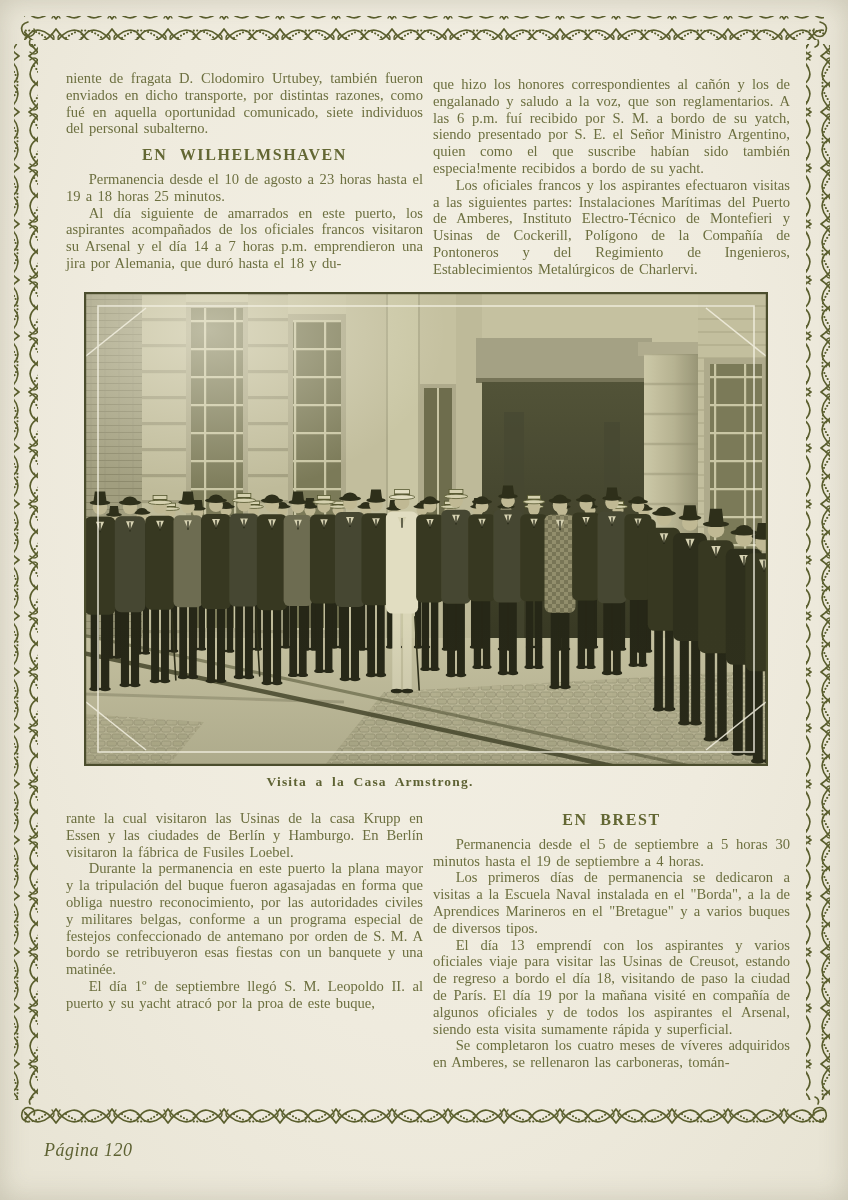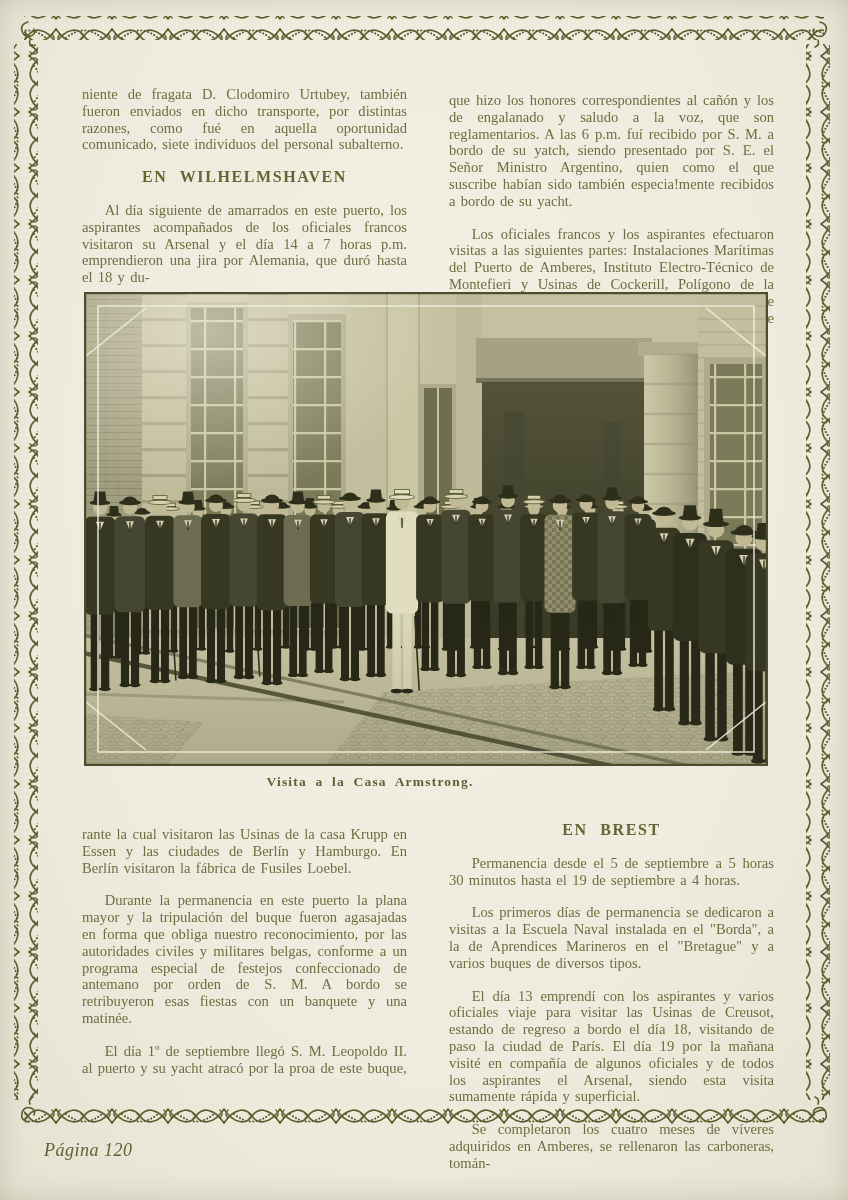--- a/index.html
+++ b/index.html
@@ -7,21 +7,21 @@
     width:848px;height:1200px;position:relative;overflow:hidden;
     background:radial-gradient(ellipse at 50% 38%, #f3f0e4 0%, #efebde 55%, #e7e3d3 100%);
     font-family:"Liberation Serif","DejaVu Serif",serif;
     color:#6c6f3f;
   }
   .edge-shade{position:absolute;inset:0;pointer-events:none;
     box-shadow:inset 0 0 28px rgba(120,115,88,.28);}
   .border-svg{position:absolute;left:0;top:0;}
   .col{position:absolute;width:357px;text-align:justify;
        font-size:14.6px;line-height:16.8px;word-spacing:1.6px;}
-  .col p{margin:16px;text-indent:1.55em;}
+  .col p{margin:0;text-indent:1.55em;}
   .col p.lead{text-indent:0;}
   .sec-head{font-weight:bold;text-align:center;font-size:16px;
     letter-spacing:1.6px;word-spacing:7px;margin:10px 0 7px;text-indent:0;
     color:#636733;}
   #col-tl{left:66px;top:70px;}
   #col-tr{left:433px;top:76px;}
   #col-bl{left:66px;top:810px;}
   #col-br{left:433px;top:810px;}
   .photo-wrap{position:absolute;left:84px;top:292px;width:684px;height:474px;}
   .caption{position:absolute;left:0;top:774px;width:740px;text-align:center;
@@ -67,20 +67,21 @@
   <rect x="806" y="44" width="24" height="1056" fill="url(#vbF)"></rect>
   <use href="#curl" transform="translate(28,32)"></use>
   <use href="#curl" transform="translate(820,32) scale(-1,1)"></use>
   <use href="#curl" transform="translate(28,1112) scale(1,-1)"></use>
   <use href="#curl" transform="translate(820,1112) scale(-1,-1)"></use>
 </svg>
 
 <div class="col" id="col-tl">
   <p class="lead">niente de fragata D. Clodomiro Urtubey, también fueron enviados en dicho transporte, por distintas razones, como fué en aquella oportunidad comunicado, siete individuos del personal subalterno.</p>
   <div class="sec-head">EN WILHELMSHAVEN</div>
+  <p>Permanencia desde el 10 de agosto a 23 horas hasta el 19 a 18 horas 25 minutos.</p>
   <p>Al día siguiente de amarrados en este puerto, los aspirantes acompañados de los oficiales francos visitaron su Arsenal y el día 14 a 7 horas p.m. emprendieron una jira por Alemania, que duró hasta el 18 y du-</p>
 </div>
 
 <div class="col" id="col-tr">
   <p class="lead">que hizo los honores correspondientes al cañón y los de engalanado y saludo a la voz, que son reglamentarios. A las 6 p.m. fuí recibido por S. M. a bordo de su yatch, siendo presentado por S. E. el Señor Ministro Argentino, quien como el que suscribe habían sido también especia!mente recibidos a bordo de su yacht.</p>
   <p>Los oficiales francos y los aspirantes efectuaron visitas a las siguientes partes: Instalaciones Marítimas del Puerto de Amberes, Instituto Electro-Técnico de Montefieri y Usinas de Cockerill, Polígono de la Compañía de Pontoneros y del Regimiento de Ingenieros, Establecimientos Metalúrgicos de Charlervi.</p>
 </div>
 
 <div class="photo-wrap">
 <svg id="photoSvg" width="684" height="474" viewBox="0 0 684 474">
@@ -716,21 +717,21 @@
 
 <div class="caption">Visita a la Casa Armstrong.</div>
 
 <div class="col" id="col-bl">
   <p class="lead">rante la cual visitaron las Usinas de la casa Krupp en Essen y las ciudades de Berlín y Hamburgo. En Berlín visitaron la fábrica de Fusiles Loebel.</p>
   <p>Durante la permanencia en este puerto la plana mayor y la tripulación del buque fueron agasajadas en forma que obliga nuestro reconocimiento, por las autoridades civiles y militares belgas, conforme a un programa especial de festejos confeccionado de antemano por orden de S. M. A bordo se retribuyeron esas fiestas con un banquete y una matinée.</p>
   <p>El día 1º de septiembre llegó S. M. Leopoldo II. al puerto y su yacht atracó por la proa de este buque,</p>
 </div>
 
 <div class="col" id="col-br">
-  <div class="sec-head" style="margin-top:12px">EN BREST</div>
+  <div class="sec-head" style="margin-top:2px">EN BREST</div>
   <p>Permanencia desde el 5 de septiembre a 5 horas 30 minutos hasta el 19 de septiembre a 4 horas.</p>
   <p>Los primeros días de permanencia se dedicaron a visitas a la Escuela Naval instalada en el "Borda", a la de Aprendices Marineros en el "Bretague" y a varios buques de diversos tipos.</p>
   <p>El día 13 emprendí con los aspirantes y varios oficiales viaje para visitar las Usinas de Creusot, estando de regreso a bordo el día 18, visitando de paso la ciudad de París. El día 19 por la mañana visité en compañía de algunos oficiales y de todos los aspirantes el Arsenal, siendo esta visita sumamente rápida y superficial.</p>
   <p>Se completaron los cuatro meses de víveres adquiridos en Amberes, se rellenaron las carboneras, tomán-</p>
 </div>
 
 <div class="footer">Página 120</div>
 <div class="edge-shade"></div>
 
 </body></html>

